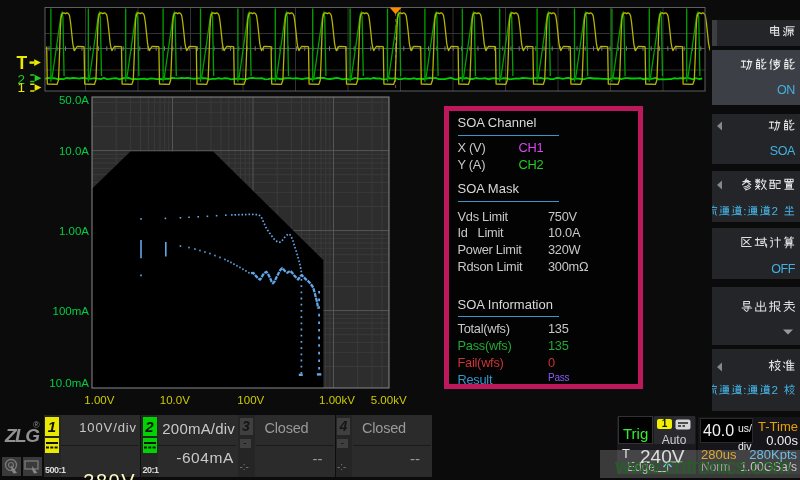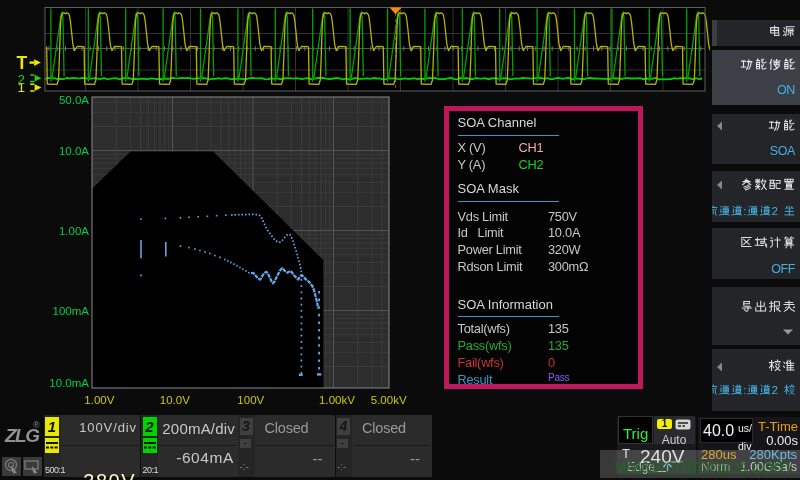--- a/index.html
+++ b/index.html
@@ -85,21 +85,21 @@
       <text x="99.4" y="404" font-size="11.5" fill="#cccc00" text-anchor="middle" font-family="Liberation Sans,sans-serif">1.00V</text>
       <text x="174.8" y="404" font-size="11.5" fill="#cccc00" text-anchor="middle" font-family="Liberation Sans,sans-serif">10.0V</text>
       <text x="250.8" y="404" font-size="11.5" fill="#cccc00" text-anchor="middle" font-family="Liberation Sans,sans-serif">100V</text>
       <text x="337.0" y="404" font-size="11.5" fill="#cccc00" text-anchor="middle" font-family="Liberation Sans,sans-serif">1.00kV</text>
       <text x="388.7" y="404" font-size="11.5" fill="#cccc00" text-anchor="middle" font-family="Liberation Sans,sans-serif">5.00kV</text>
 </svg>
 <div style="position:absolute;left:444px;top:105.5px;width:199px;height:283px;background:#030303;border:5px solid #be185d">
       <div style="position:absolute;left:8.5px;top:4.0px;font-size:13px;color:#d8d8d8;white-space:nowrap">SOA Channel</div>
       <div style="position:absolute;left:8.5px;top:24.5px;width:101px;height:1px;background:#3598cc"></div>
       <div style="position:absolute;left:8.5px;top:29.5px;font-size:12.8px;letter-spacing:-0.25px;color:#c8c8c8;white-space:nowrap">X (V)</div>
-      <div style="position:absolute;left:69.5px;top:29.5px;font-size:12.8px;letter-spacing:-0.25px;color:#fca5a5;white-space:nowrap">CH1</div>
+      <div style="position:absolute;left:69.5px;top:29.5px;font-size:12.8px;letter-spacing:-0.25px;color:#d946ef;white-space:nowrap">CH1</div>
       <div style="position:absolute;left:8.5px;top:46.0px;font-size:12.8px;letter-spacing:-0.25px;color:#c8c8c8;white-space:nowrap">Y (A)</div>
       <div style="position:absolute;left:69.5px;top:46.0px;font-size:12.8px;letter-spacing:-0.25px;color:#22cc22;white-space:nowrap">CH2</div>
       <div style="position:absolute;left:8.5px;top:70.5px;font-size:13px;color:#d8d8d8;white-space:nowrap">SOA Mask</div>
       <div style="position:absolute;left:8.5px;top:90.5px;width:101px;height:1px;background:#3598cc"></div>
       <div style="position:absolute;left:8.5px;top:98.4px;font-size:12.8px;letter-spacing:-0.25px;color:#c8c8c8;white-space:nowrap">Vds Limit</div>
       <div style="position:absolute;left:99px;top:98.4px;font-size:12.8px;letter-spacing:-0.25px;color:#c8c8c8;white-space:nowrap">750V</div>
       <div style="position:absolute;left:8.5px;top:114.9px;font-size:12.8px;letter-spacing:-0.25px;color:#c8c8c8;white-space:nowrap">Id&nbsp;&nbsp; Limit</div>
       <div style="position:absolute;left:99px;top:114.9px;font-size:12.8px;letter-spacing:-0.25px;color:#c8c8c8;white-space:nowrap">10.0A</div>
       <div style="position:absolute;left:8.5px;top:131.5px;font-size:12.8px;letter-spacing:-0.25px;color:#c8c8c8;white-space:nowrap">Power Limit</div>
       <div style="position:absolute;left:99px;top:131.5px;font-size:12.8px;letter-spacing:-0.25px;color:#c8c8c8;white-space:nowrap">320W</div>
@@ -512,30 +512,30 @@
     <div style="position:absolute;left:43.5px;top:415px;width:17.5px;height:61.5px;background:#252525"></div>
     <div style="position:absolute;left:140.9px;top:415px;width:17.5px;height:61.5px;background:#252525"></div>
     <div style="position:absolute;left:238.2px;top:415px;width:16.5px;height:61.5px;background:#252525"></div>
     <div style="position:absolute;left:335.7px;top:415px;width:16.5px;height:61.5px;background:#252525"></div>
     <div style="position:absolute;left:45px;top:417px;width:14px;height:19px;background:#e8e800;color:#111;font-weight:bold;font-style:italic;font-size:15px;text-align:center;line-height:19px">1</div>
     <div style="position:absolute;left:45px;top:438px;width:14px;height:15px;background:#e8e800"></div>
     <svg width="12" height="9" viewBox="0 0 12 9" style="position:absolute;left:46px;top:441px">
       <path d="M0 2H12" stroke="#111" stroke-width="2"></path>
       <path d="M0 6.5H12" stroke="#111" stroke-width="2" stroke-dasharray="3 1.3"></path>
     </svg>
-    <div style="position:absolute;left:45px;top:465px;width:30px;font-size:9px;color:#ddd;letter-spacing:-0.5px;font-weight:normal">500:1</div>
+    <div style="position:absolute;left:45px;top:465px;width:30px;font-size:9px;color:#ddd;letter-spacing:-0.5px;font-weight:bold">500:1</div>
     <div style="position:absolute;left:63px;top:420px;width:74px;text-align:right;font-size:13px;letter-spacing:0.9px;color:#c8c8c8">100V/div</div>
     <div style="position:absolute;left:63px;top:470px;width:73px;text-align:right;font-size:20px;letter-spacing:1.5px;color:#fef9c3">-380V</div>
     <div style="position:absolute;left:142.5px;top:417px;width:14px;height:19px;background:#00d400;color:#111;font-weight:bold;font-style:italic;font-size:15px;text-align:center;line-height:19px">2</div>
     <div style="position:absolute;left:142.5px;top:438px;width:14px;height:15px;background:#00d400"></div>
     <svg width="12" height="9" viewBox="0 0 12 9" style="position:absolute;left:143.5px;top:441px">
       <path d="M0 2H12" stroke="#111" stroke-width="2"></path>
       <path d="M0 6.5H12" stroke="#111" stroke-width="2" stroke-dasharray="3 1.3"></path>
     </svg>
-    <div style="position:absolute;left:142.5px;top:465px;width:30px;font-size:9px;color:#ddd;letter-spacing:-0.5px;font-weight:normal">20:1</div>
+    <div style="position:absolute;left:142.5px;top:465px;width:30px;font-size:9px;color:#ddd;letter-spacing:-0.5px;font-weight:bold">20:1</div>
     <div style="position:absolute;left:158px;top:420px;width:77px;text-align:right;font-size:15px;letter-spacing:0.2px;color:#c8c8c8">200mA/div</div>
     <div style="position:absolute;left:158px;top:449px;width:76px;text-align:right;font-size:15.5px;letter-spacing:0.6px;color:#c8c8c8">-604mA</div>
     <div style="position:absolute;left:239.5px;top:418px;width:13px;height:17px;background:#3f3f3f;color:#151515;font-weight:bold;font-style:italic;font-size:14px;text-align:center;line-height:17px">3</div>
     <div style="position:absolute;left:239.5px;top:439px;width:11px;height:9px;background:#3f3f3f;color:#111;font-size:10px;line-height:8px;text-align:center">-</div>
     <div style="position:absolute;left:256.5px;top:420px;width:60px;text-align:center;font-size:14.5px;letter-spacing:-0.2px;color:#9a9a9a">Closed</div>
     <div style="position:absolute;left:256.5px;top:450px;width:66px;text-align:right;font-size:15px;color:#9a9a9a">--</div>
     <div style="position:absolute;left:239.5px;top:461px;font-size:10px;color:#777">-:-</div>
     <div style="position:absolute;left:337px;top:418px;width:13px;height:17px;background:#3f3f3f;color:#151515;font-weight:bold;font-style:italic;font-size:14px;text-align:center;line-height:17px">4</div>
     <div style="position:absolute;left:337px;top:439px;width:11px;height:9px;background:#3f3f3f;color:#111;font-size:10px;line-height:8px;text-align:center">-</div>
     <div style="position:absolute;left:354px;top:420px;width:60px;text-align:center;font-size:14.5px;letter-spacing:-0.2px;color:#9a9a9a">Closed</div>

